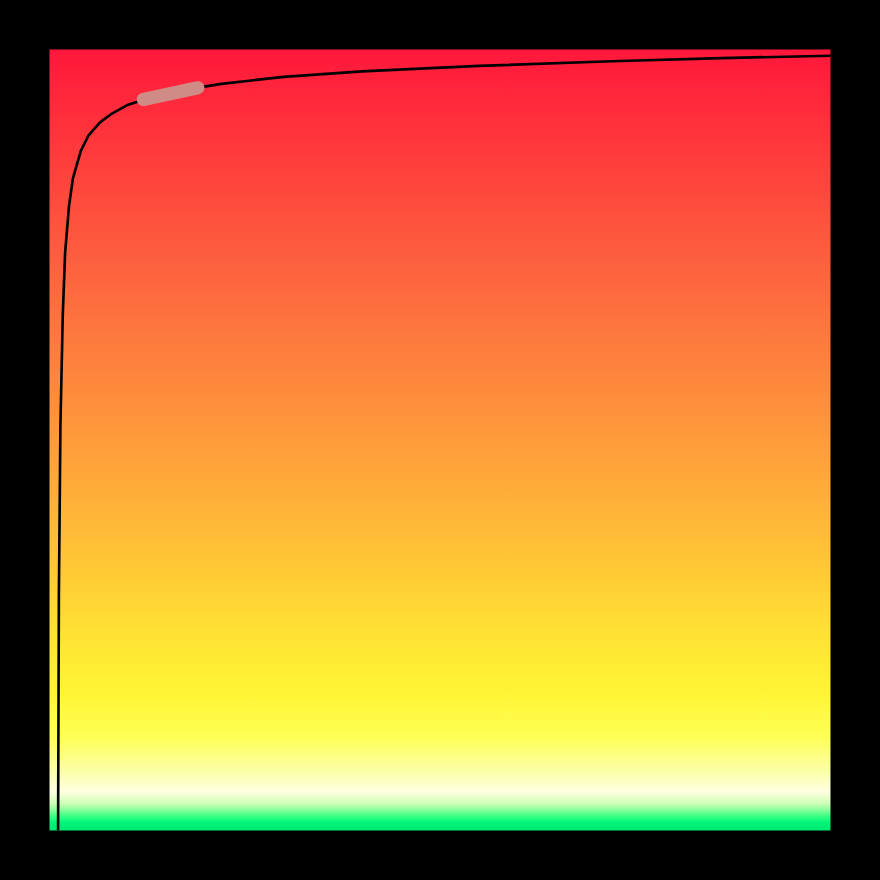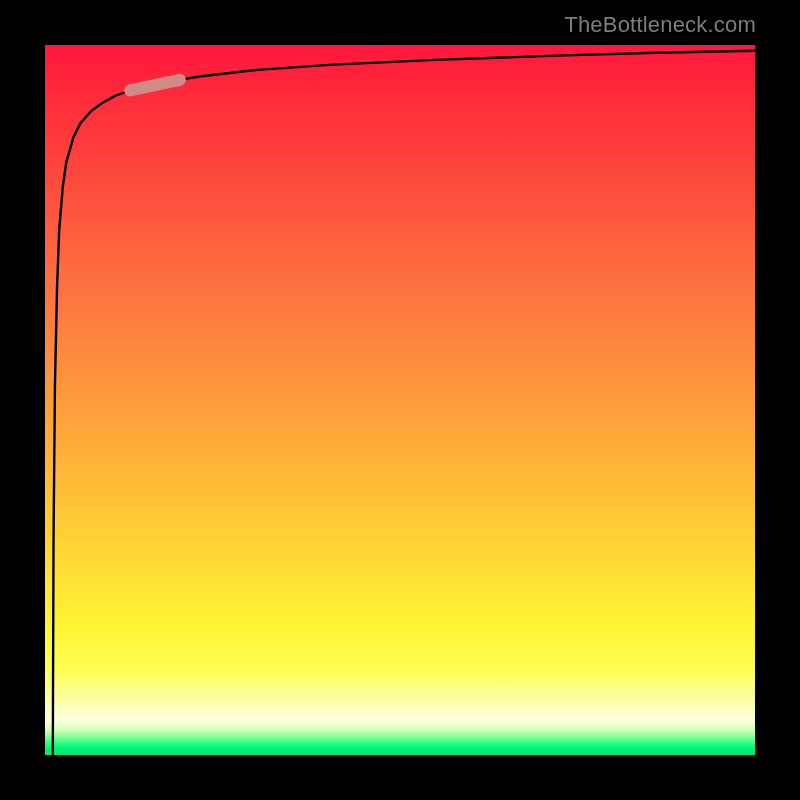--- a/index.html
+++ b/index.html
@@ -68,15 +68,14 @@
 
 <div class="stage">
 
   <div class="plot-area"></div>
 
   <svg class="curve-svg" viewBox="0 0 710 710" preserveAspectRatio="none">
     <path id="curve-path" fill="none" stroke-width="2.4" stroke-linecap="round" stroke-linejoin="round" d="M 7.81 710.00 L 8.52 497.00 L 9.94 340.80 L 12.07 241.40 L 14.20 184.60 L 17.75 142.00 L 21.30 117.15 L 28.40 92.30 L 35.50 78.10 L 46.15 66.03 L 56.80 58.22 L 71.00 50.41 L 92.30 43.31 L 120.70 36.92 L 156.20 31.24 L 213.00 24.85 L 284.00 19.88 L 390.50 14.91 L 511.20 10.65 L 610.60 7.81 L 710.00 5.68" stroke="#000000"></path>
     <line id="marker-line" stroke-width="12" stroke-linecap="round" x1="85.20" y1="45.44" x2="134.90" y2="34.79" stroke="#cf8b85"></line>
   </svg>
 
-  <div class="credit">TheBottleneck.com</div>
 
 </div>
 
 </body></html>

